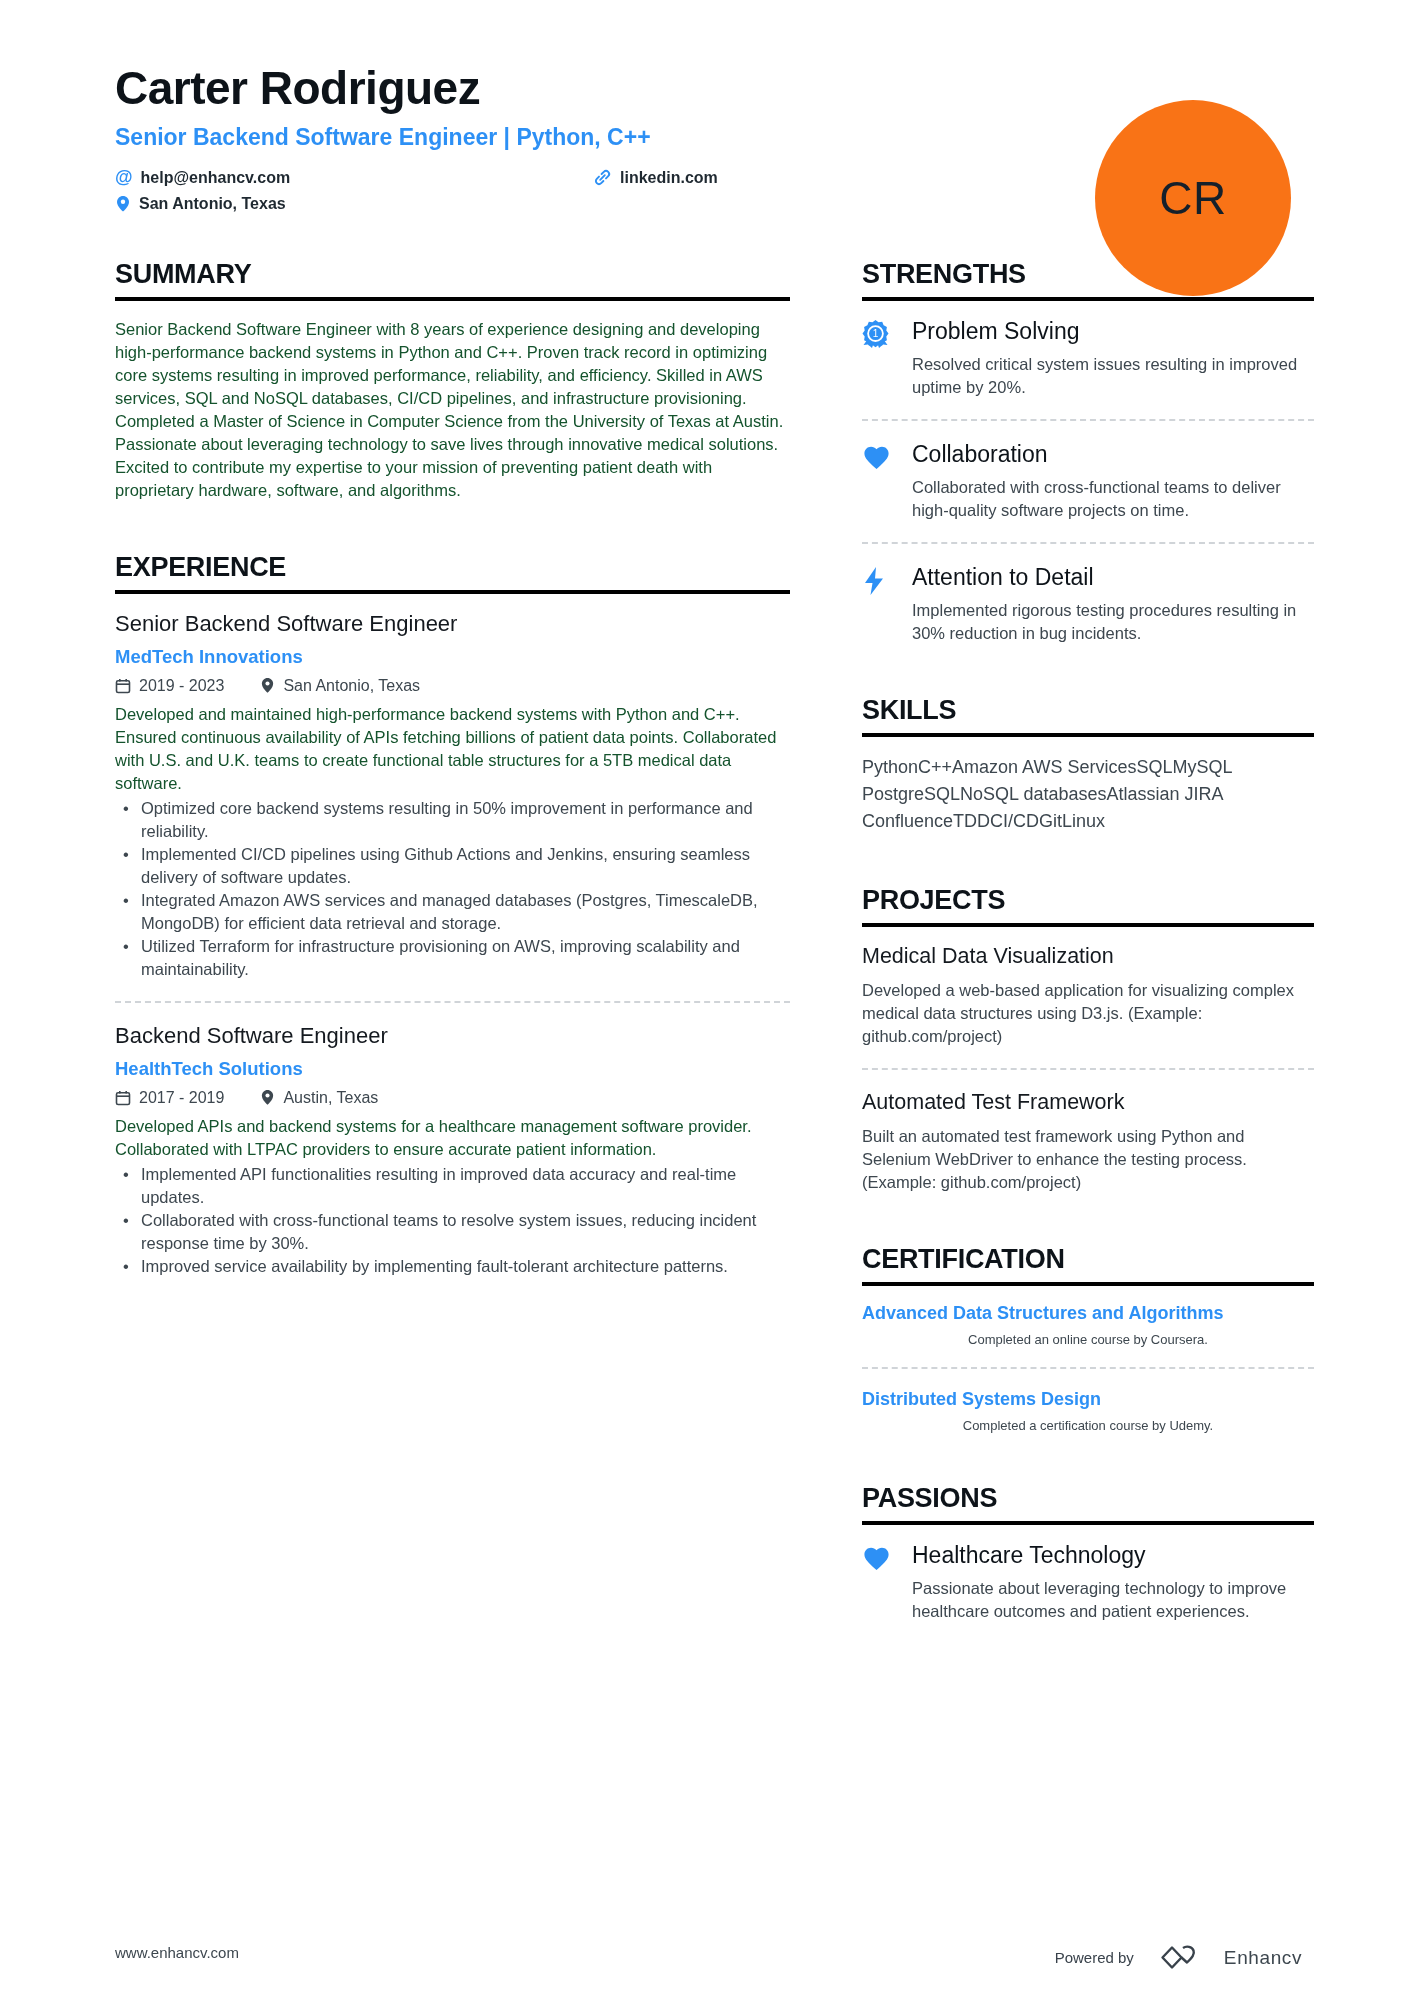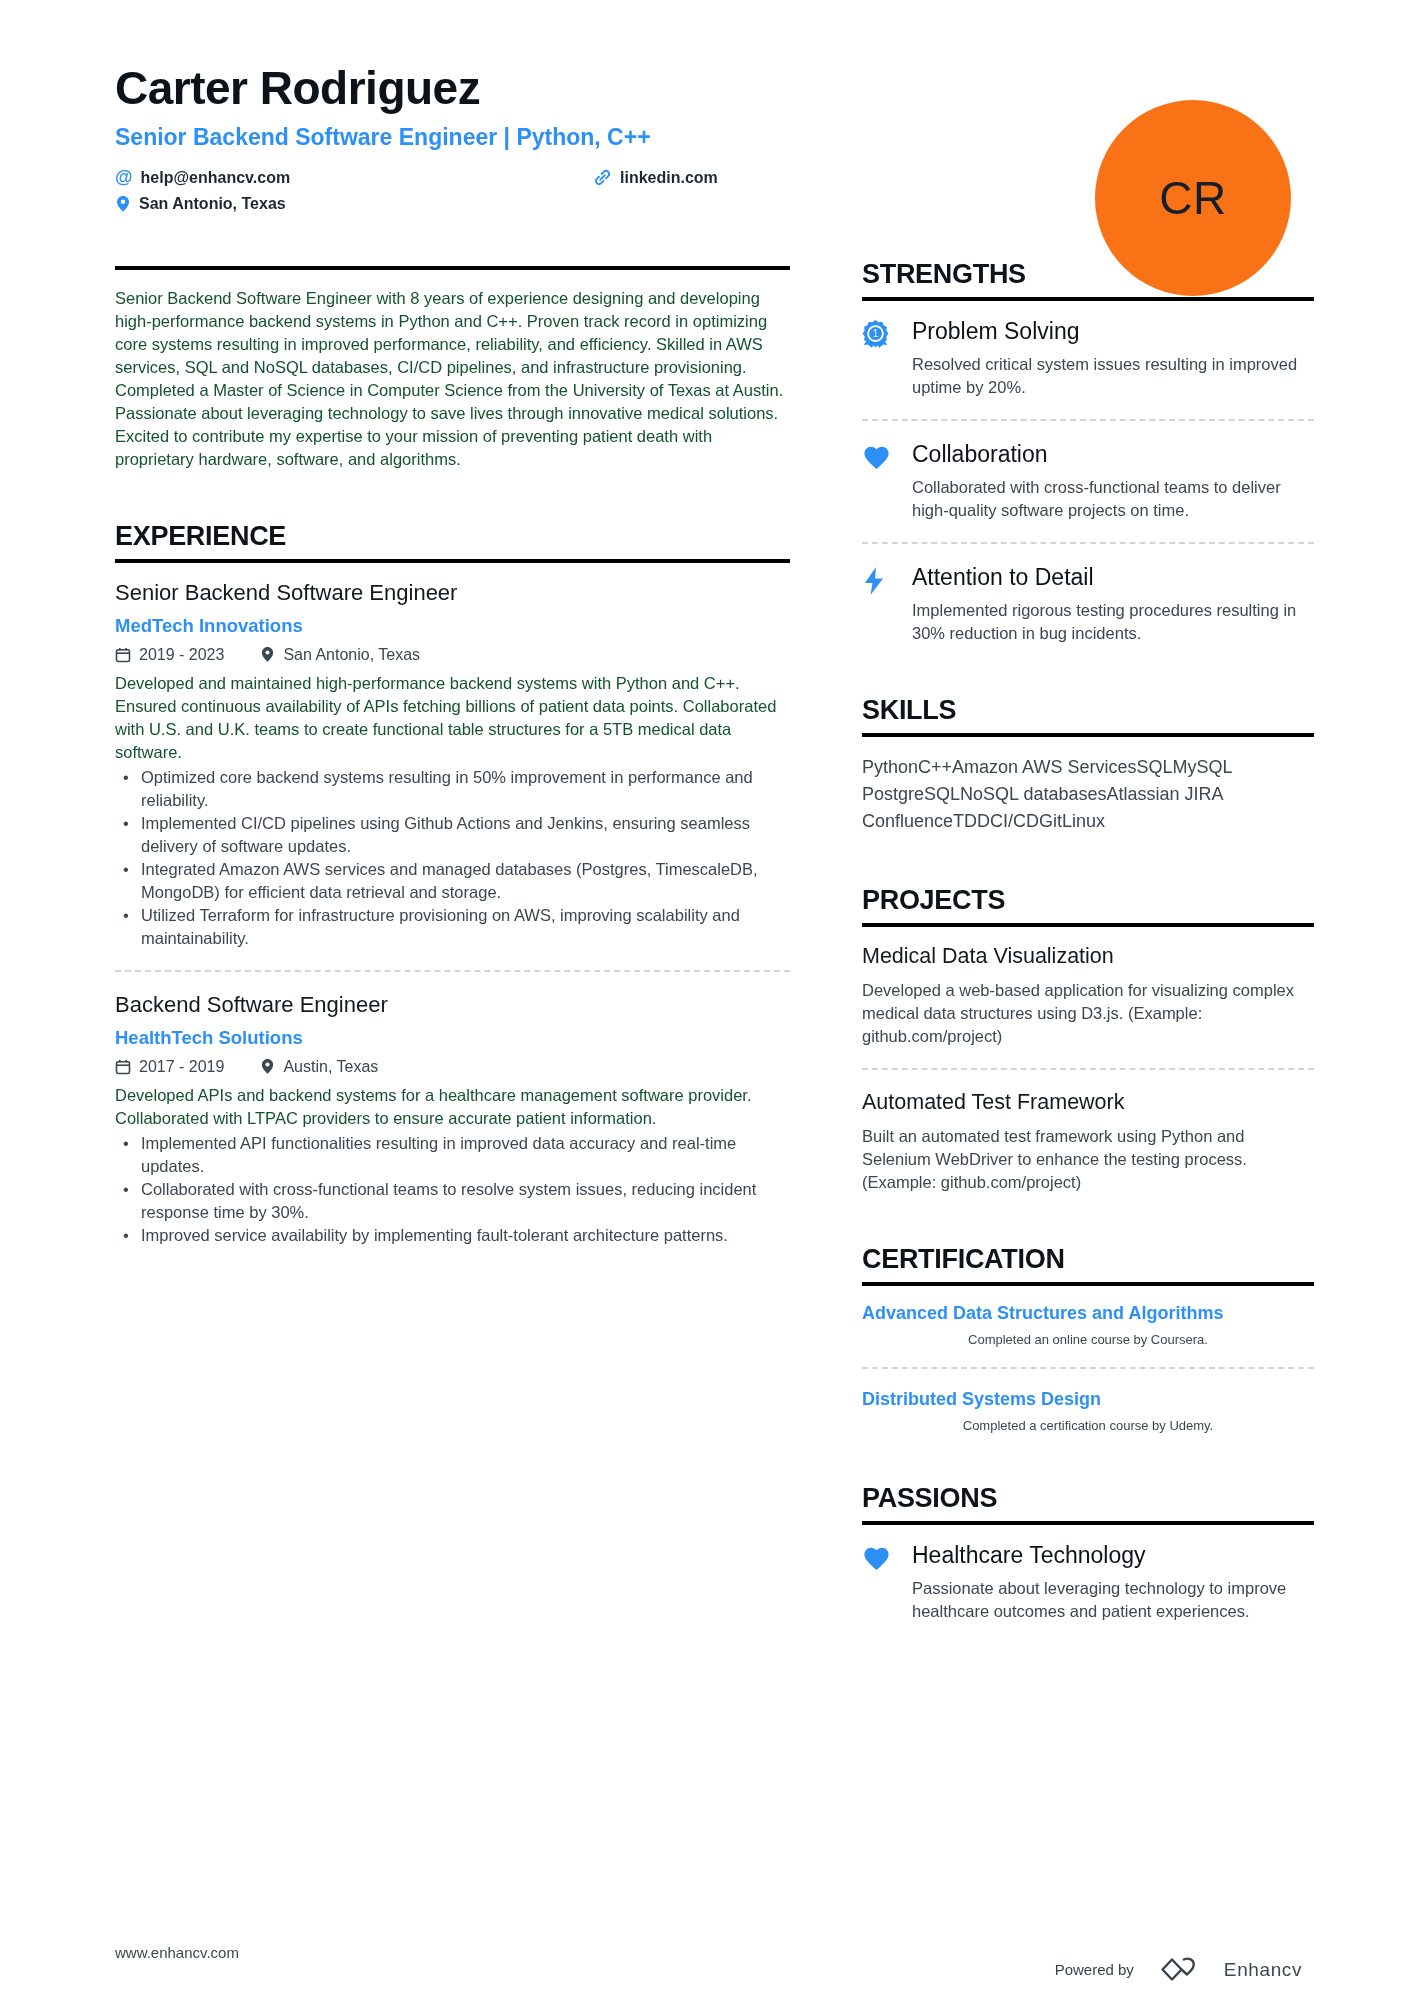--- a/index.html
+++ b/index.html
@@ -55,21 +55,21 @@
   .skills-text { font-size:18px; line-height:27px; color:#3d474f; }
 
   .proj-title { font-size:21.5px; font-weight:500; color:#14191f; }
   .proj-text { margin-top:10px; font-size:16.5px; line-height:23px; color:#3d474f; }
 
   .cert-name { font-size:18px; font-weight:700; color:#2d90f5; }
   .cert-text { margin-top:8px; font-size:13px; color:#3d474f;text-align:center; }
 
   
   .footer-left { position:absolute; left:115px; bottom:34px; font-size:15px; color:#4a5158; }
-  .footer-right { position:absolute; right:108px; bottom:12px; display:flex; align-items:center; gap:25px; }
+  .footer-right { position:absolute; right:108px; bottom:24px; display:flex; align-items:center; gap:25px; }
   .powered-by { font-size:15px; color:#39424b; }
   .brand-name { font-size:19px; color:#39424b; letter-spacing:0.6px; }
   a, .linklike { text-decoration:none; color:inherit; cursor:pointer; }
 </style>
 </head>
 <body>
 
 <div class="page">
 
   <div class="header">
@@ -107,20 +107,21 @@
     <div class="avatar">
       <span>CR</span>
     </div>
   </div>
 
   <div class="columns">
 
     <div class="col-left">
 
       <div class="section">
+        <div class="sec-head">SUMMARY</div>
         <div class="sec-rule"></div>
         <div class="sec-body">
           <p class="body-text">Senior Backend Software Engineer with 8 years of experience designing and developing high-performance backend systems in Python and C++. Proven track record in optimizing core systems resulting in improved performance, reliability, and efficiency. Skilled in AWS services, SQL and NoSQL databases, CI/CD pipelines, and infrastructure provisioning. Completed a Master of Science in Computer Science from the University of Texas at Austin. Passionate about leveraging technology to save lives through innovative medical solutions. Excited to contribute my expertise to your mission of preventing patient death with proprietary hardware, software, and algorithms.</p>
         </div>
       </div>
 
       <div class="section">
         <div class="sec-head">EXPERIENCE</div>
         <div class="sec-rule"></div>
         <div class="sec-body">

